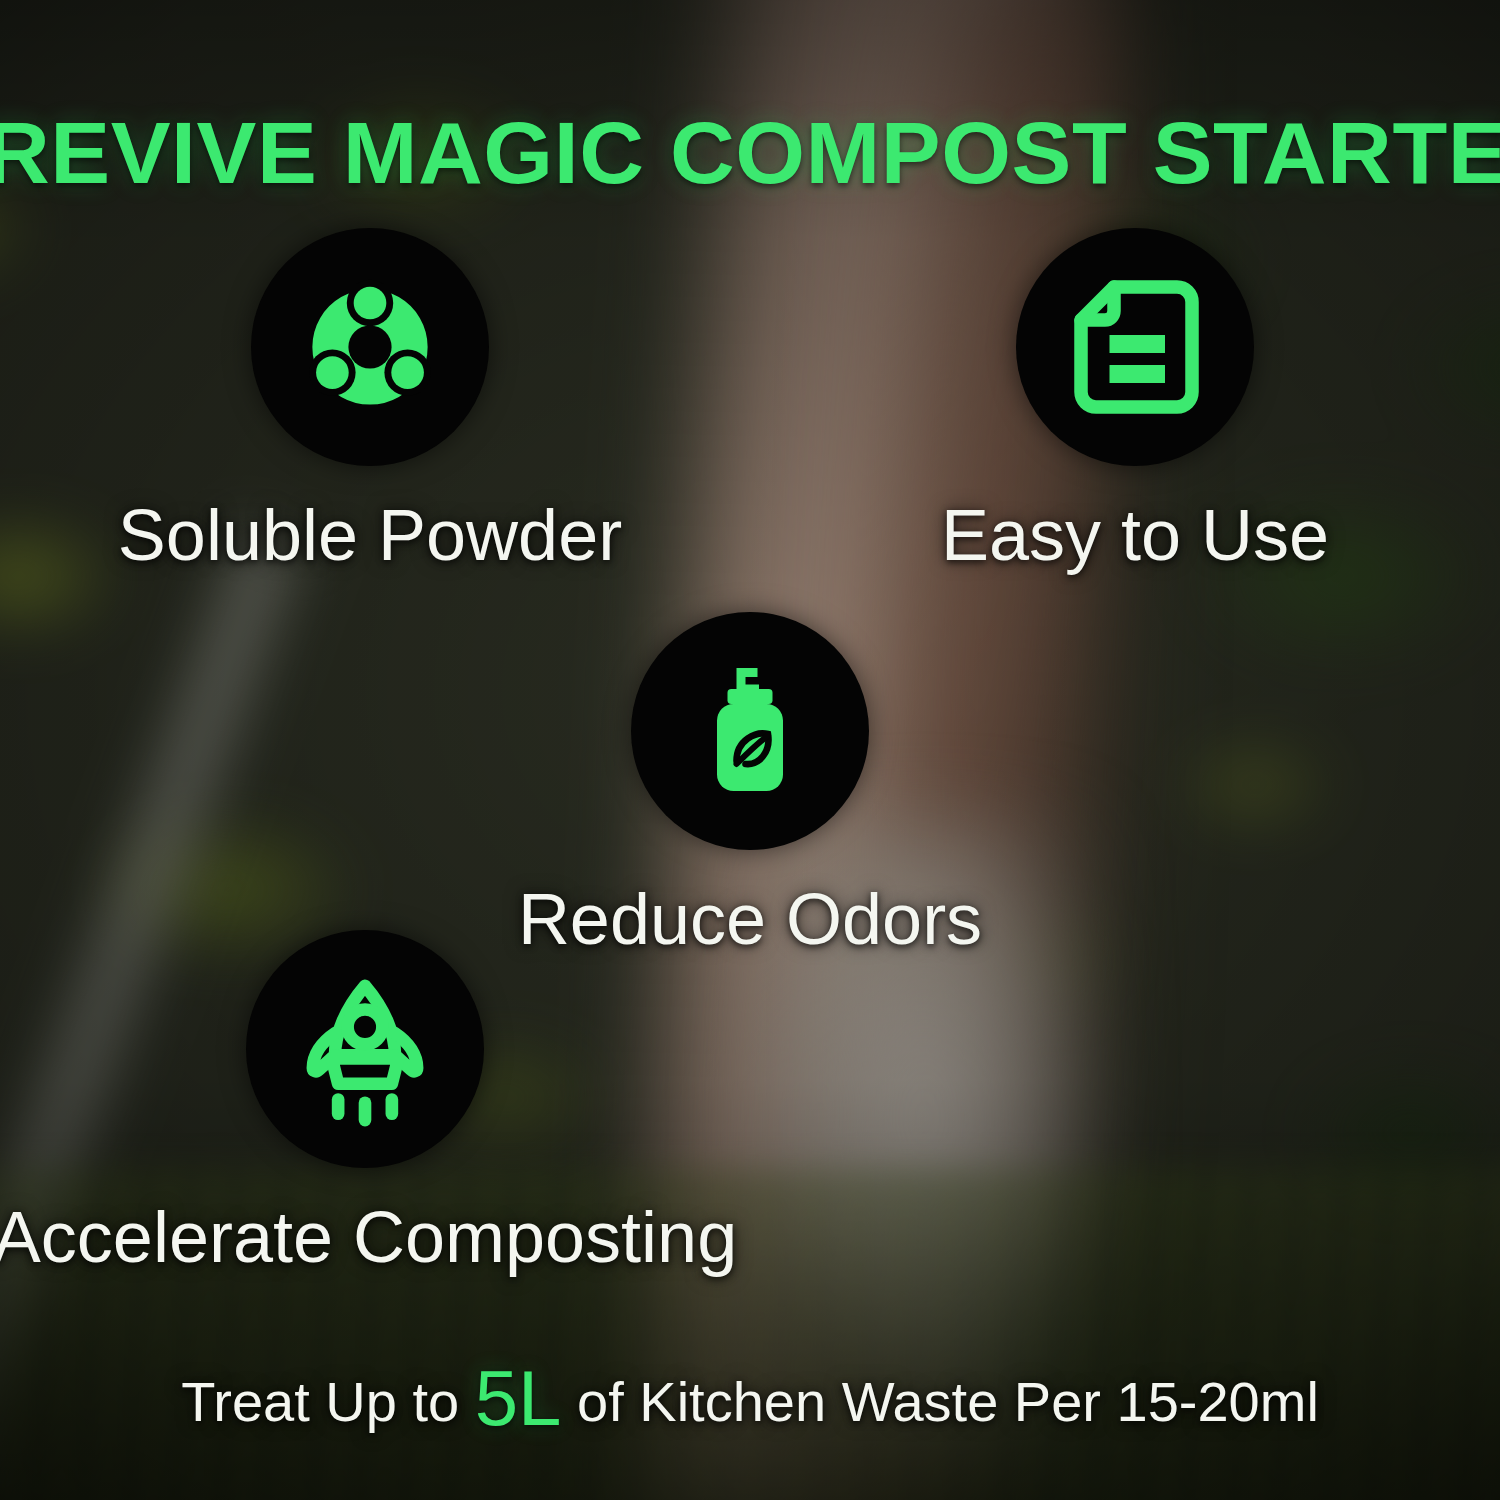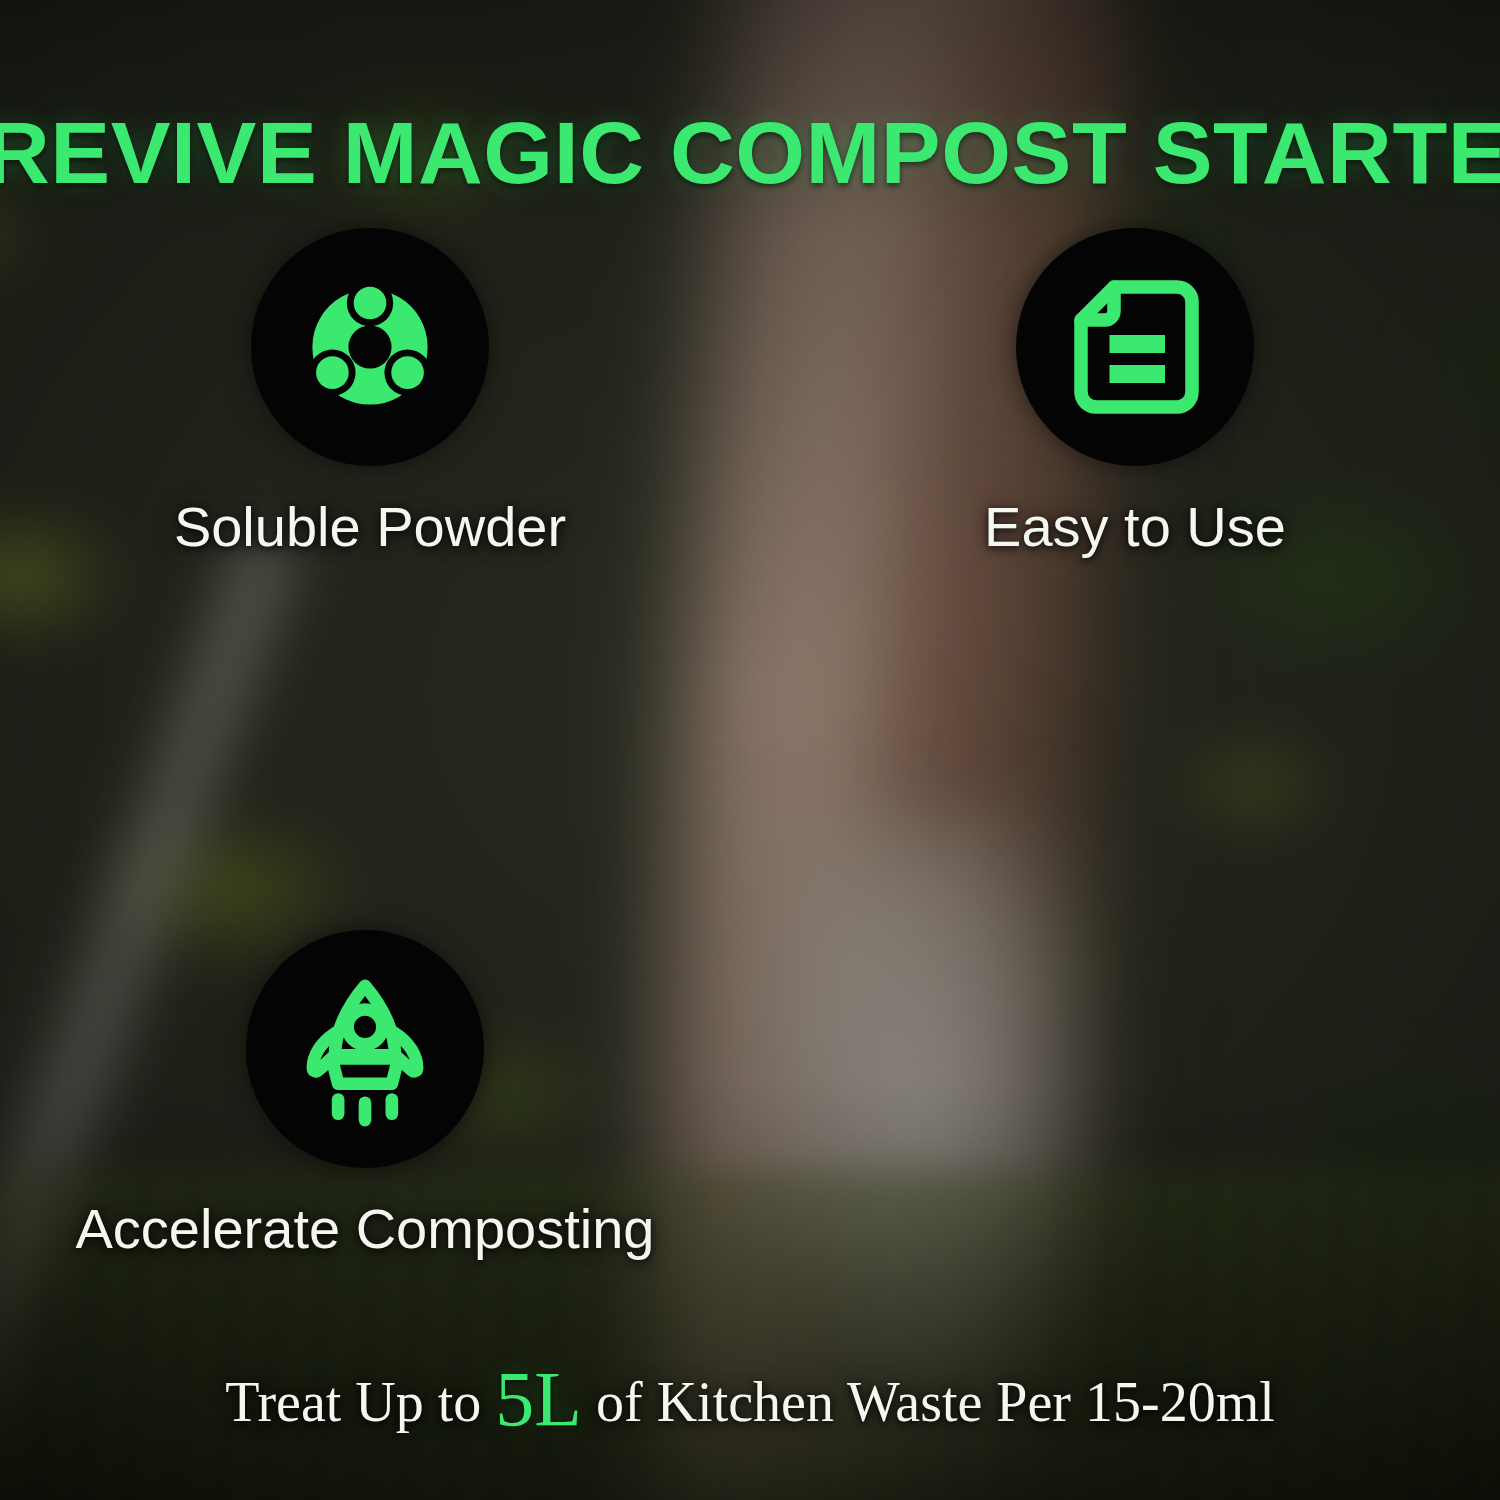--- a/index.html
+++ b/index.html
@@ -187,21 +187,21 @@
     background: #040404;
     display: flex;
     align-items: center;
     justify-content: center;
     box-shadow: 0 0 26px rgba(0,0,0,0.55);
   }
   .badge svg { display: block; }
 
   .feature-label {
     margin-top: 28px;
-    font-size: 56px;
+    font-size: 72px;
     font-weight: 400;
     color: #f4f6f0;
     white-space: nowrap;
     text-shadow:
       0 2px 7px rgba(0,0,0,0.80),
       0 0 18px rgba(0,0,0,0.60);
   }
 
   
   #f-soluble   { left: 65px;   top: 228px; width: 610px; }
@@ -215,21 +215,20 @@
     left: 0;
     bottom: 66px;
     width: 100%;
     text-align: center;
     font-size: 56px;
     color: #f4f6f0;
     white-space: nowrap;
     text-shadow:
       0 2px 7px rgba(0,0,0,0.82),
       0 0 18px rgba(0,0,0,0.60);
-    font-family: Liberation Serif, serif;
   }
   .footnote .amount {
     color: #3ce970;
     font-size: 78px;
     line-height: 0;
     vertical-align: -4px;
     text-shadow:
       0 2px 7px rgba(0,0,0,0.70),
       0 0 20px rgba(40,200,90,0.30);
   }
@@ -290,20 +289,38 @@
                      H24 A10 10 0 0 1 14 80 V32 Z" stroke="#3ce970" stroke-width="9" stroke-linejoin="round" fill="none"></path>
             <path d="M36 10 V26 A6 6 0 0 1 30 32 H14" stroke="#3ce970" stroke-width="9" stroke-linejoin="round" stroke-linecap="round" fill="none"></path>
             <rect x="33" y="42" width="37" height="12" fill="#3ce970"></rect>
             <rect x="33" y="62" width="37" height="12" fill="#3ce970"></rect>
           </svg>
         </span>
       </div>
       <div class="feature-label">Easy to Use</div>
     </div>
 
+    <div class="feature" id="f-odor">
+      <div class="badge">
+        <span>
+          <svg width="150" height="150" viewBox="0 0 100 100" fill="none">
+
+            <path d="M41 8 H55 V14 H47 V19 H56 V25 H41 Z" fill="#3ce970"></path>
+
+            <rect x="35" y="22" width="30" height="10" rx="2.5" fill="#3ce970"></rect>
+
+            <rect x="28" y="32" width="44" height="58" rx="11" fill="#3ce970"></rect>
+
+            <path d="M41 70 C41 56 54 50 62 52 C64 64 56 73 47 72" stroke="#040404" stroke-width="4.4" stroke-linecap="round" fill="none"></path>
+            <path d="M41 72 C47 66 54 59 62 53" stroke="#040404" stroke-width="4.0" stroke-linecap="round" fill="none"></path>
+          </svg>
+        </span>
+      </div>
+      <div class="feature-label">Reduce Odors</div>
+    </div>
 
     <div class="feature" id="f-accel">
       <div class="badge">
         <span>
           <svg width="158" height="158" viewBox="0 0 100 100" fill="none">
 
             <path d="M50 10 C62 24 69 40 69 54 H31 C31 40 38 24 50 10 Z" stroke="#3ce970" stroke-width="8" stroke-linejoin="round" fill="none"></path>
 
             <path d="M31 40 C22 46 17 54 17 62 C17 64 19 65 21 63 L31 54" stroke="#3ce970" stroke-width="8" stroke-linejoin="round" stroke-linecap="round" fill="none"></path>
             <path d="M69 40 C78 46 83 54 83 62 C83 64 81 65 79 63 L69 54" stroke="#3ce970" stroke-width="8" stroke-linejoin="round" stroke-linecap="round" fill="none"></path>

